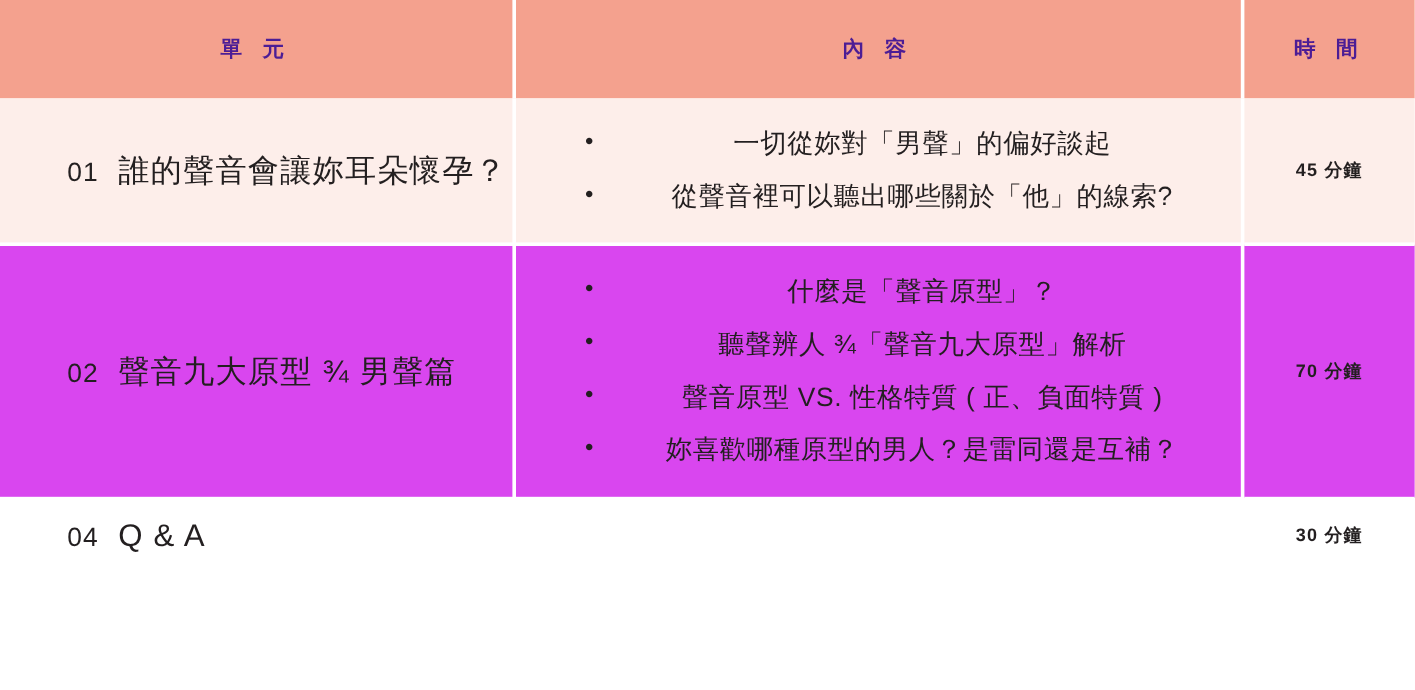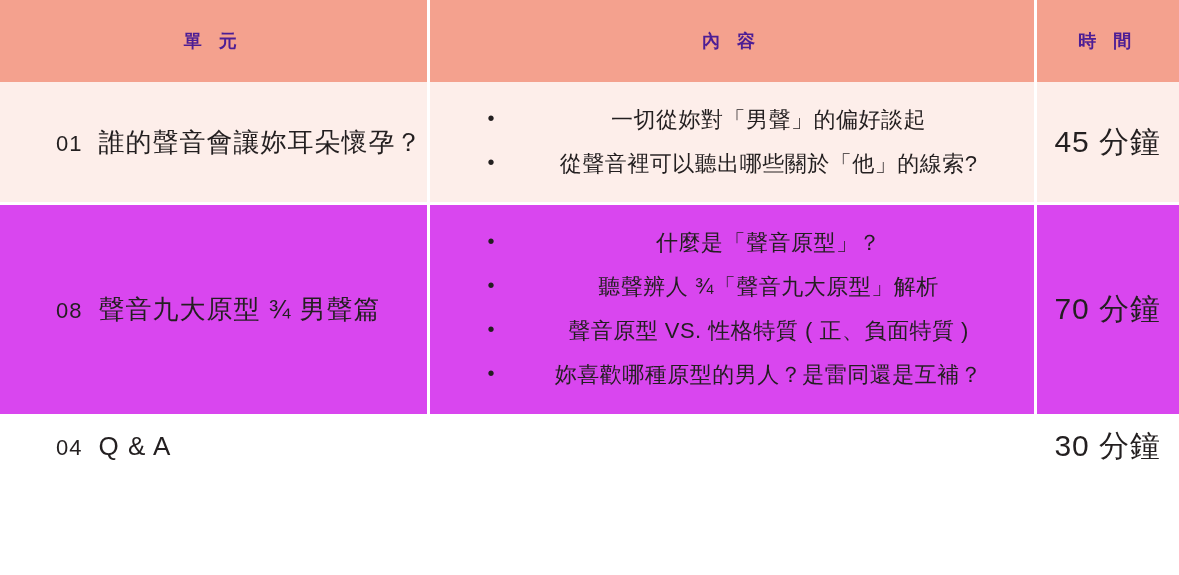--- a/index.html
+++ b/index.html
@@ -87,23 +87,24 @@
   ul.bullets li::before {
     content: "\2022";
     position: absolute;
     left: 22px;
     top: 5px;
     font-size: 20px;
     color: #231f20;
   }
 
   .cell-time {
-    font-size: 30px;
+    font-size: 15px;
     text-align: center;
     letter-spacing: 1px;
+    font-weight: bold;
   }
 
   .row-tall .cell-unit   { padding-top: 24px; padding-bottom: 24px; }
   .row-short .cell-unit  { padding-top: 10px; padding-bottom: 10px; }
   .row-short .cell-content { padding-top: 8px; padding-bottom: 8px; }
 </style>
 </head>
 <body>
 
 <table class="course-table">
@@ -129,21 +130,21 @@
         <ul class="bullets">
           <li>一切從妳對「男聲」的偏好談起</li>
           <li>從聲音裡可以聽出哪些關於「他」的線索?</li>
         </ul>
       </td>
       <td class="cell-time">45 分鐘</td>
     </tr>
 
     <tr class="tint-pale row-tall">
       <td class="cell-unit">
-        <span class="unit-no">08</span><span class="unit-title">聲音九大原型 ¾ 男聲篇</span>
+        <span class="unit-no">02</span><span class="unit-title">聲音九大原型 ¾ 男聲篇</span>
       </td>
       <td class="cell-content">
         <ul class="bullets">
           <li>什麼是「聲音原型」？</li>
           <li>聽聲辨人 ¾「聲音九大原型」解析</li>
           <li>聲音原型 VS. 性格特質 ( 正、負面特質 )</li>
           <li>妳喜歡哪種原型的男人？是雷同還是互補？</li>
         </ul>
       </td>
       <td class="cell-time">70 分鐘</td>

